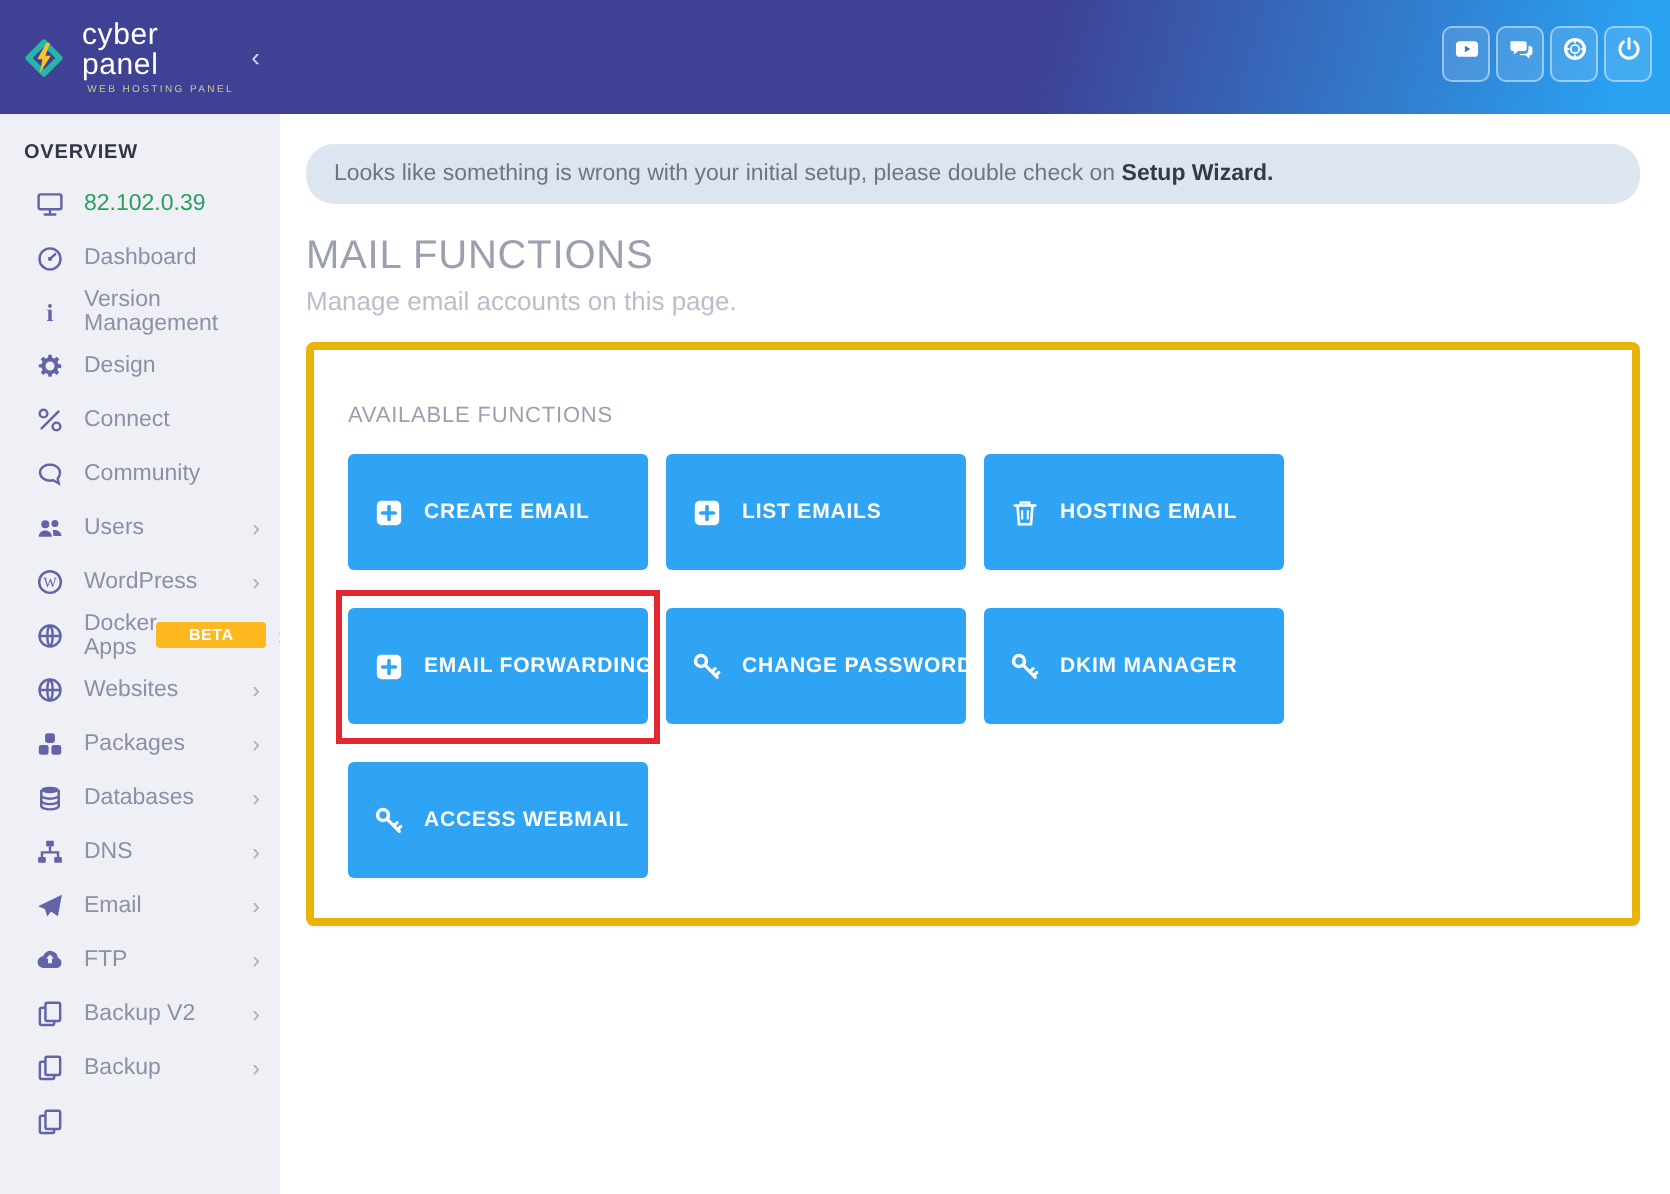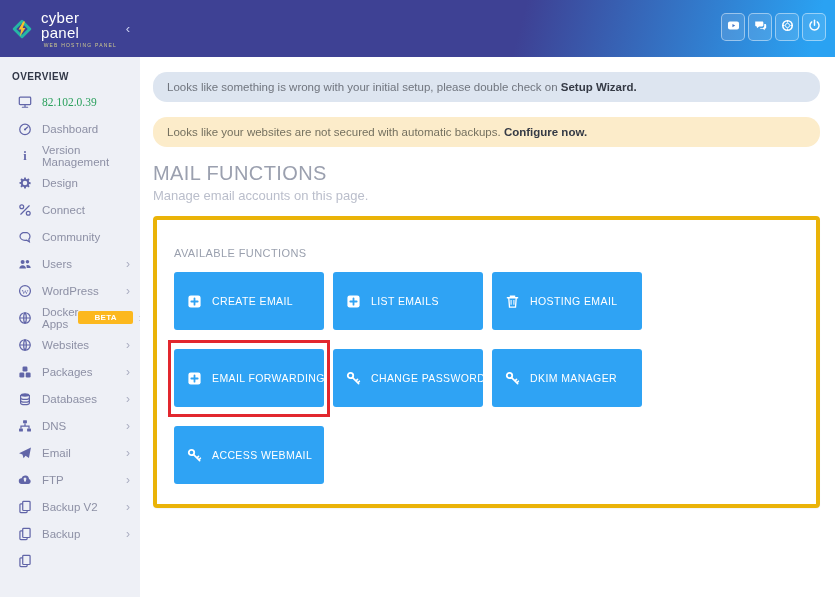--- a/index.html
+++ b/index.html
@@ -28,21 +28,21 @@
   .sidebar { position:absolute; top:57px; left:0; width:140px; height:540px;
     background:#eef0f6; overflow:hidden; }
   .nav-section-label { font-size:10px; font-weight:bold; color:#313747; letter-spacing:.4px;
     padding:14px 0 6px 12px; }
   .nav-item { display:flex; align-items:center; height:27px; padding:0 10px 0 17px;
     cursor:pointer; color:#8d90a5; }
   .nav-item .icon { width:15px; height:15px; color:#6165a8; flex:0 0 auto;
     display:flex; align-items:center; justify-content:center; margin-right:10px; }
   .nav-item .icon svg { width:14px; height:14px; }
   .nav-label { font-size:11.5px; }
-  .nav-label.green { color:var(--ip-green);font-family:Liberation Serif, serif; }
+  .nav-label.green { color:var(--ip-green); }
   .nav-badge { margin-left:auto; background:var(--badge-yellow); color:#fff; font-size:8px;
     font-weight:bold; padding:2px 16px; border-radius:2px; letter-spacing:.3px; }
   .nav-chevron { margin-left:auto; color:#abaec2; font-size:12px; line-height:1; }
   .nav-badge + .nav-chevron { margin-left:6px; }
 
   
   .content { position:absolute; top:57px; left:140px; width:695px; height:540px;
     background:#fff; padding:15px 15px 0 13px; }
   .alert { border-radius:14px; padding:9px 14px; font-size:11.5px; color:#70757e; margin-bottom:15px; }
   .alert.info { background:#dde5f0; }
@@ -54,21 +54,21 @@
 
   .card { margin-top:13px; background:#fff; border:4px solid #eab308; border-radius:4px;
     padding:27px 17px 20px 17px; box-shadow:0 1px 1px rgba(120,130,160,.08); }
   .card-label { font-size:11px; color:#9aa0ae; letter-spacing:.4px; margin-bottom:13px; }
   .fn-grid { display:flex; flex-wrap:wrap; gap:19px 9px; }
   .fn-wrap { position:relative; }
   .fn-btn { width:150px; height:58px; background:var(--accent); border:none; border-radius:3px;
     display:flex; align-items:center; padding:0 0 0 13px; cursor:pointer; color:#fff; }
   .fn-btn .icon { width:15px; height:15px; margin-right:10px; flex:0 0 auto; }
   .fn-btn .icon svg { width:15px; height:15px; display:block; }
-  .fn-label { font-size:10.5px; font-weight:normal; letter-spacing:.4px; color:#fff; white-space:nowrap; }
+  .fn-label { font-size:10.5px; font-weight:bold; letter-spacing:.4px; color:#fff; white-space:nowrap; }
   .fn-wrap.highlight::after { content:""; position:absolute; inset:-9px -6px -10px -6px;
     border:3px solid var(--highlight-red); pointer-events:none; }
 </style>
 </head>
 <body>
 
 <div class="app">
 
   <div class="topbar">
     <div class="topbar-actions">
@@ -316,21 +316,20 @@
           </span>
          <span class="nav-label"></span>
 
        </div>
   </div>
     </div>
 
   <div class="content">
     <div class="alert info"><span>Looks like something is wrong with your initial setup, please double check on </span><b>Setup Wizard.</b></div>
 
-    <div class="alert warn"><span>Looks like your websites are not secured with automatic backups. </span><b>Configure now.</b></div>
 
     <h1 class="page-title">MAIL FUNCTIONS</h1>
     <div class="page-subtitle">Manage email accounts on this page.</div>
 
     <div class="card">
       <div class="card-label">AVAILABLE FUNCTIONS</div>
       <div class="fn-grid">
           <div class="fn-wrap">
     <button class="fn-btn">
       <span class="icon ">

